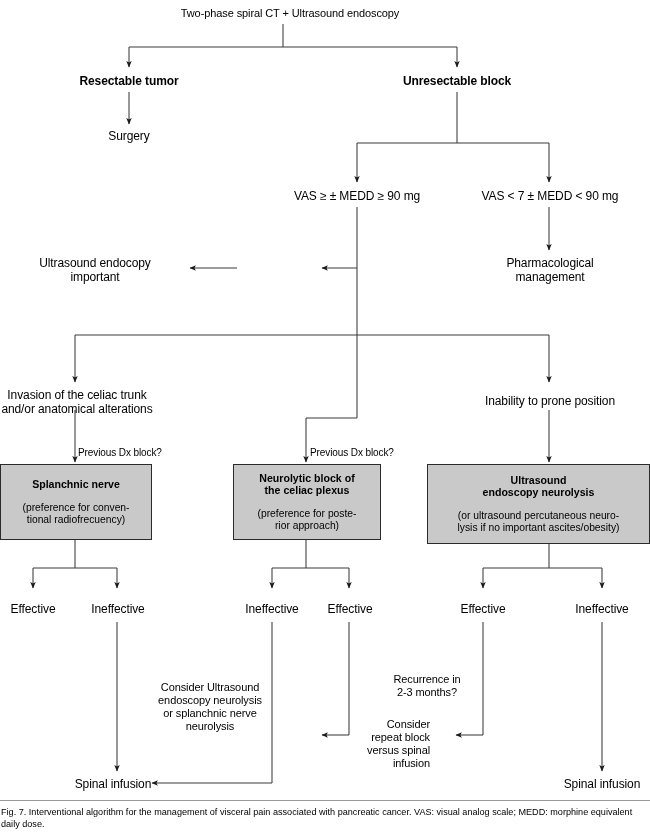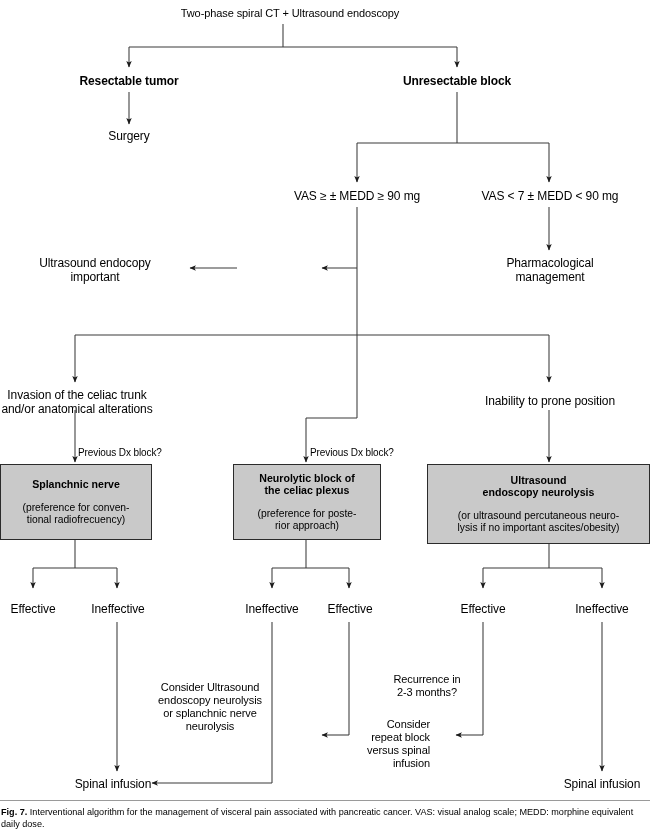--- a/index.html
+++ b/index.html
@@ -43,21 +43,21 @@
     white-space:pre-line;
     padding:2px 3px;
   }
   .gbox .inner .hd{font-weight:bold;display:block;font-size:10.6px;}
   .gbox .inner .sb{display:block;}
   .caption{
     position:absolute;left:0;top:806px;width:650px;
     font-size:9.1px;line-height:1.34;
     padding:0 2px 0 1px;box-sizing:border-box;
   }
-  .caption .figno{font-weight:bold;}
+  .caption .figno{font-weight:normal;}
   .rule{
     position:absolute;left:0;top:800px;width:650px;height:1px;background:#9a9a9a;
   }
 </style>
 </head>
 <body>
 
 <div id="figure">
 
   <svg class="flow" viewBox="0 0 650 800" preserveAspectRatio="none" xmlns="http://www.w3.org/2000/svg">

